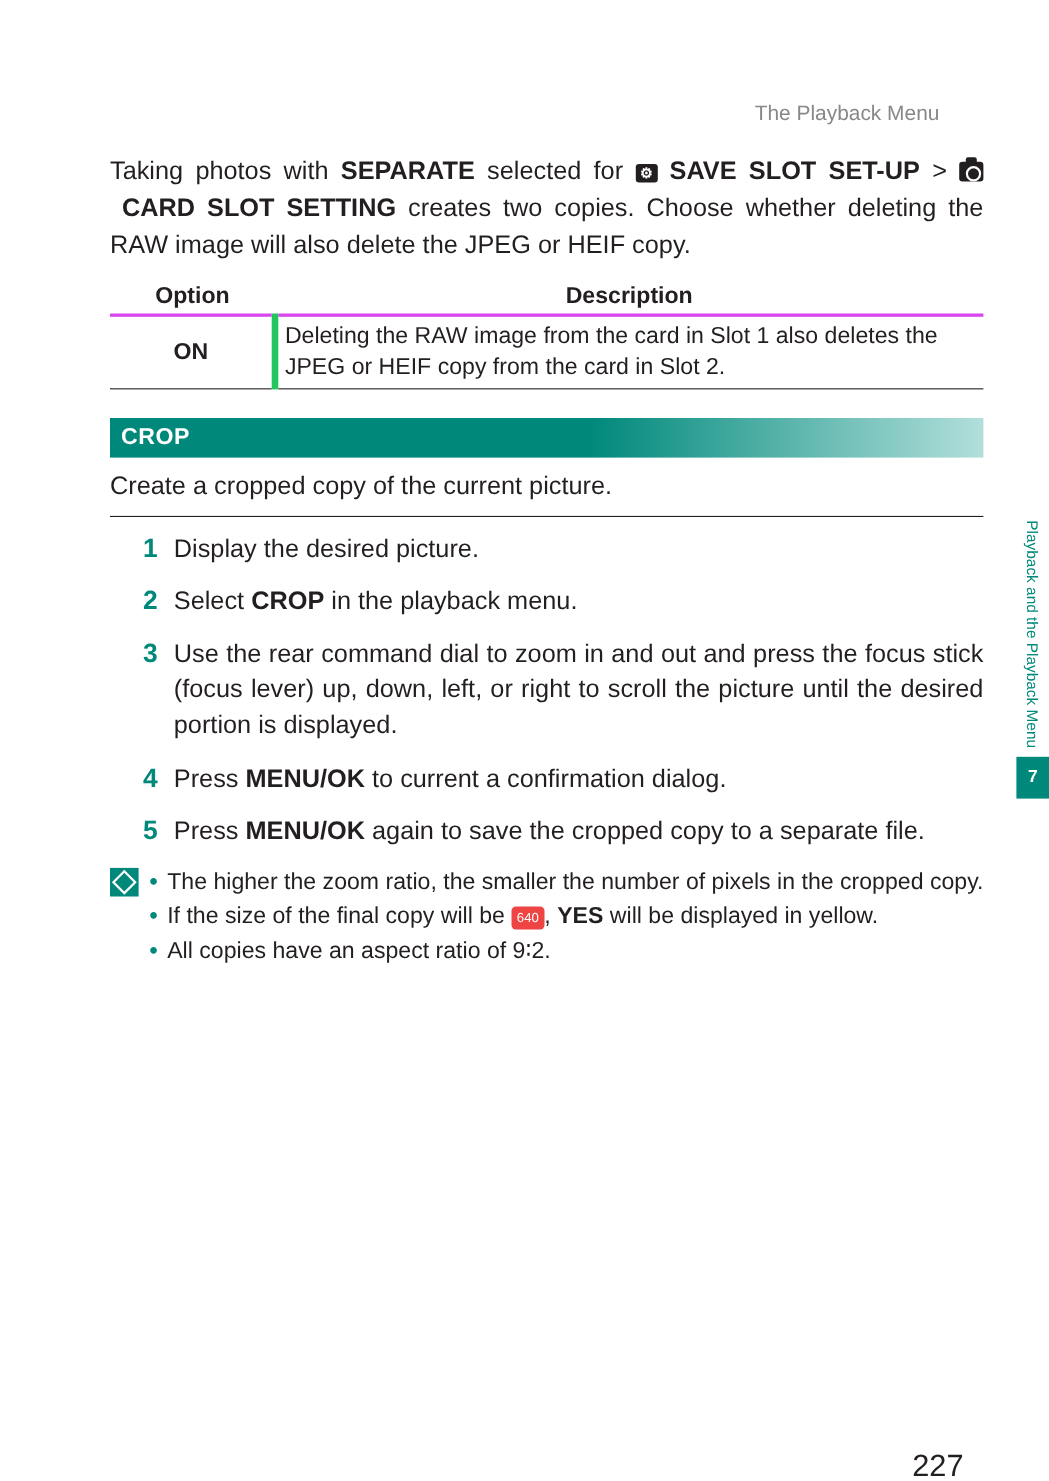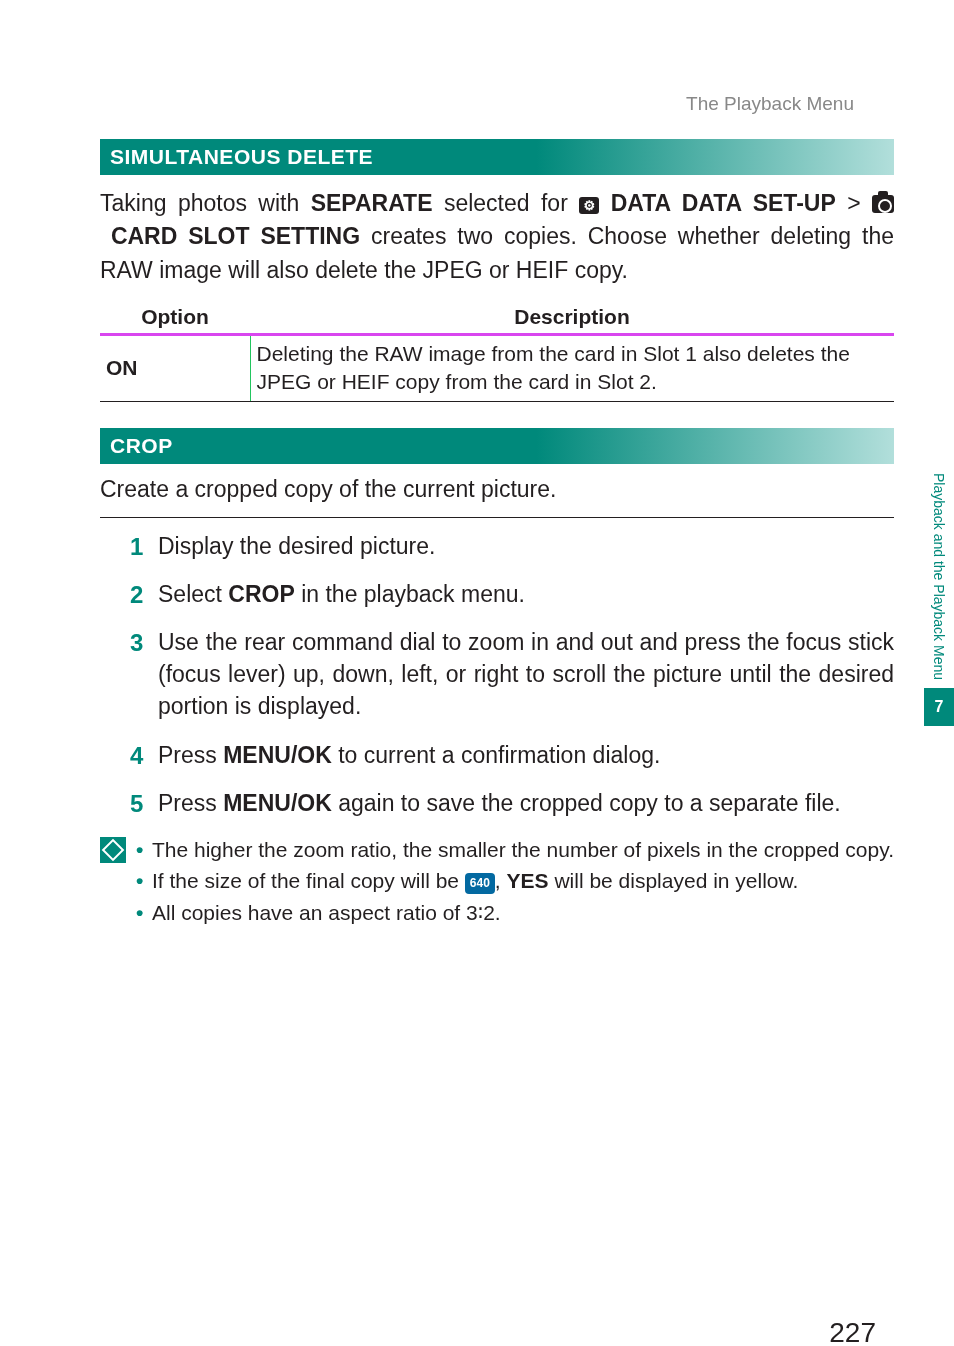--- a/index.html
+++ b/index.html
@@ -91,24 +91,25 @@
     font-stretch: condensed;
     padding: 4px 6px;
   }
   table.opts td {
     border-bottom: 1px solid #231f20;
     padding: 4px 6px;
     vertical-align: middle;
     line-height: 1.35;
   }
   table.opts td.opt {
+    text-align: center;
     font-family: "Arial Narrow", Arial, sans-serif;
     font-weight: 900;
     font-stretch: condensed;
-    border-right: 1px solid #22c55e;
+    border-right: 6px solid #22c55e;
     width: 150px;
   }
   .intro-line {
     font-size: 23px;
     margin-bottom: 14px;
   }
   hr.steps-rule {
     border: none;
     border-top: 1px solid #231f20;
     margin: 0 0 12px 0;
@@ -175,24 +176,24 @@
   }
   .note-list li::before {
     content: "•";
     position: absolute;
     left: 0;
     color: #00897b;
     font-weight: bold;
   }
   .size-badge {
     display: inline-block;
-    background: #0369a1;
+    background: #ef4444;
     color: #fff;
     font-size: 12px;
-    font-weight: bold;
+    font-weight: normal;
     padding: 2px 5px;
     border-radius: 4px;
     vertical-align: 1px;
   }
   .side-tab {
     position: absolute;
     right: 0;
     top: 430px;
     width: 30px;
     display: flex;
@@ -220,24 +221,23 @@
     right: 78px;
     font-size: 28px;
   }
 </style>
 </head>
 <body>
 
 <div class="page">
   <div class="header-text">The Playback Menu</div>
 
-  <div class="section-bar">SIMULTANEOUS DELETE</div>
 
   <p class="body-text">
-    <span>Taking photos with </span><strong>SEPARATE</strong><span> selected for </span><span class="inline-icon">⚙</span>&nbsp;<strong>DATA DATA SET-UP</strong><span> &gt; </span><span class="camera-icon"></span>&nbsp;<strong>CARD SLOT SETTING</strong><span> creates two copies. Choose whether deleting the RAW image will also delete the JPEG or HEIF copy.</span>
+    <span>Taking photos with </span><strong>SEPARATE</strong><span> selected for </span><span class="inline-icon">⚙</span>&nbsp;<strong>SAVE SLOT SET-UP</strong><span> &gt; </span><span class="camera-icon"></span>&nbsp;<strong>CARD SLOT SETTING</strong><span> creates two copies. Choose whether deleting the RAW image will also delete the JPEG or HEIF copy.</span>
   </p>
 
   <table class="opts">
     <thead>
       <tr>
         <th>Option</th>
         <th>Description</th>
       </tr>
     </thead>
     <tbody>
@@ -261,21 +261,21 @@
     <li><span class="num">5</span><span>Press </span><span class="condensed-bold">MENU/OK</span><span> again to save the cropped copy to a separate file.</span></li>
   </ol>
 
   <div class="note-block">
     <div class="note-icon">
         <div class="note-icon-inner"></div>
       </div>
     <ul class="note-list">
       <li>The higher the zoom ratio, the smaller the number of pixels in the cropped copy.</li>
       <li><span>If the size of the final copy will be </span><span class="size-badge">640</span><span>, </span><strong>YES</strong><span> will be displayed in yellow.</span></li>
-      <li>All copies have an aspect ratio of 3∶2.</li>
+      <li>All copies have an aspect ratio of 9∶2.</li>
     </ul>
   </div>
 
   <div class="side-tab">
     <div class="side-label">Playback and the Playback Menu</div>
     <div class="side-num">7</div>
   </div>
 
   <div class="page-num">227</div>
 </div>

